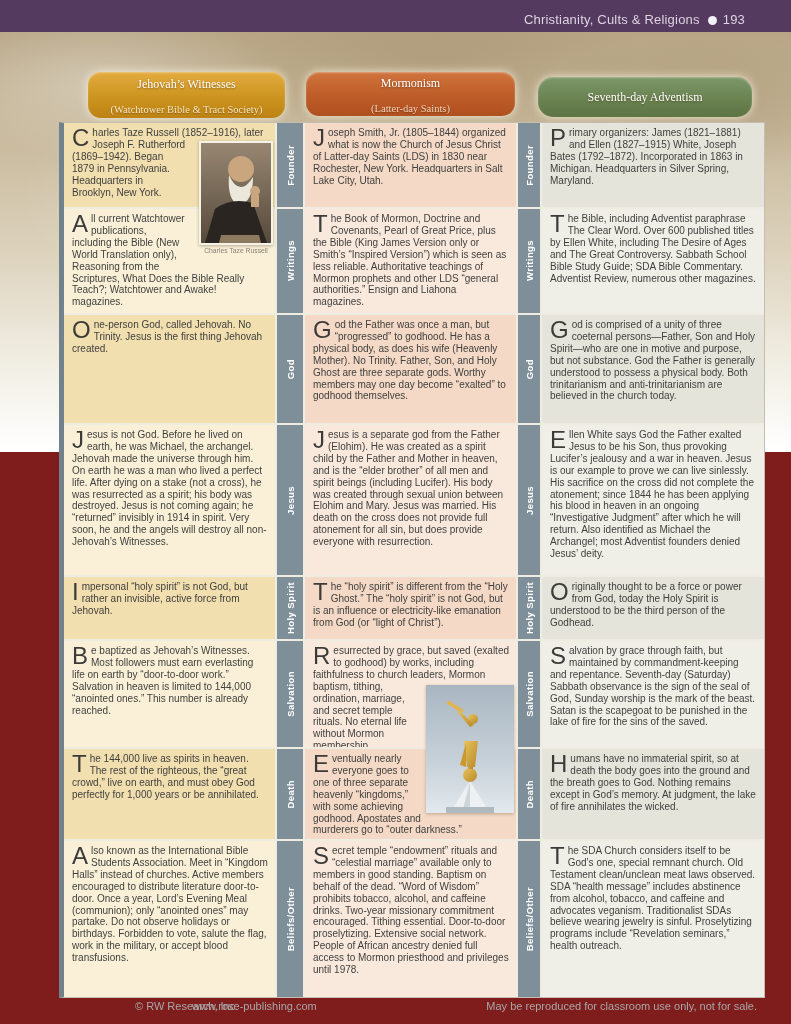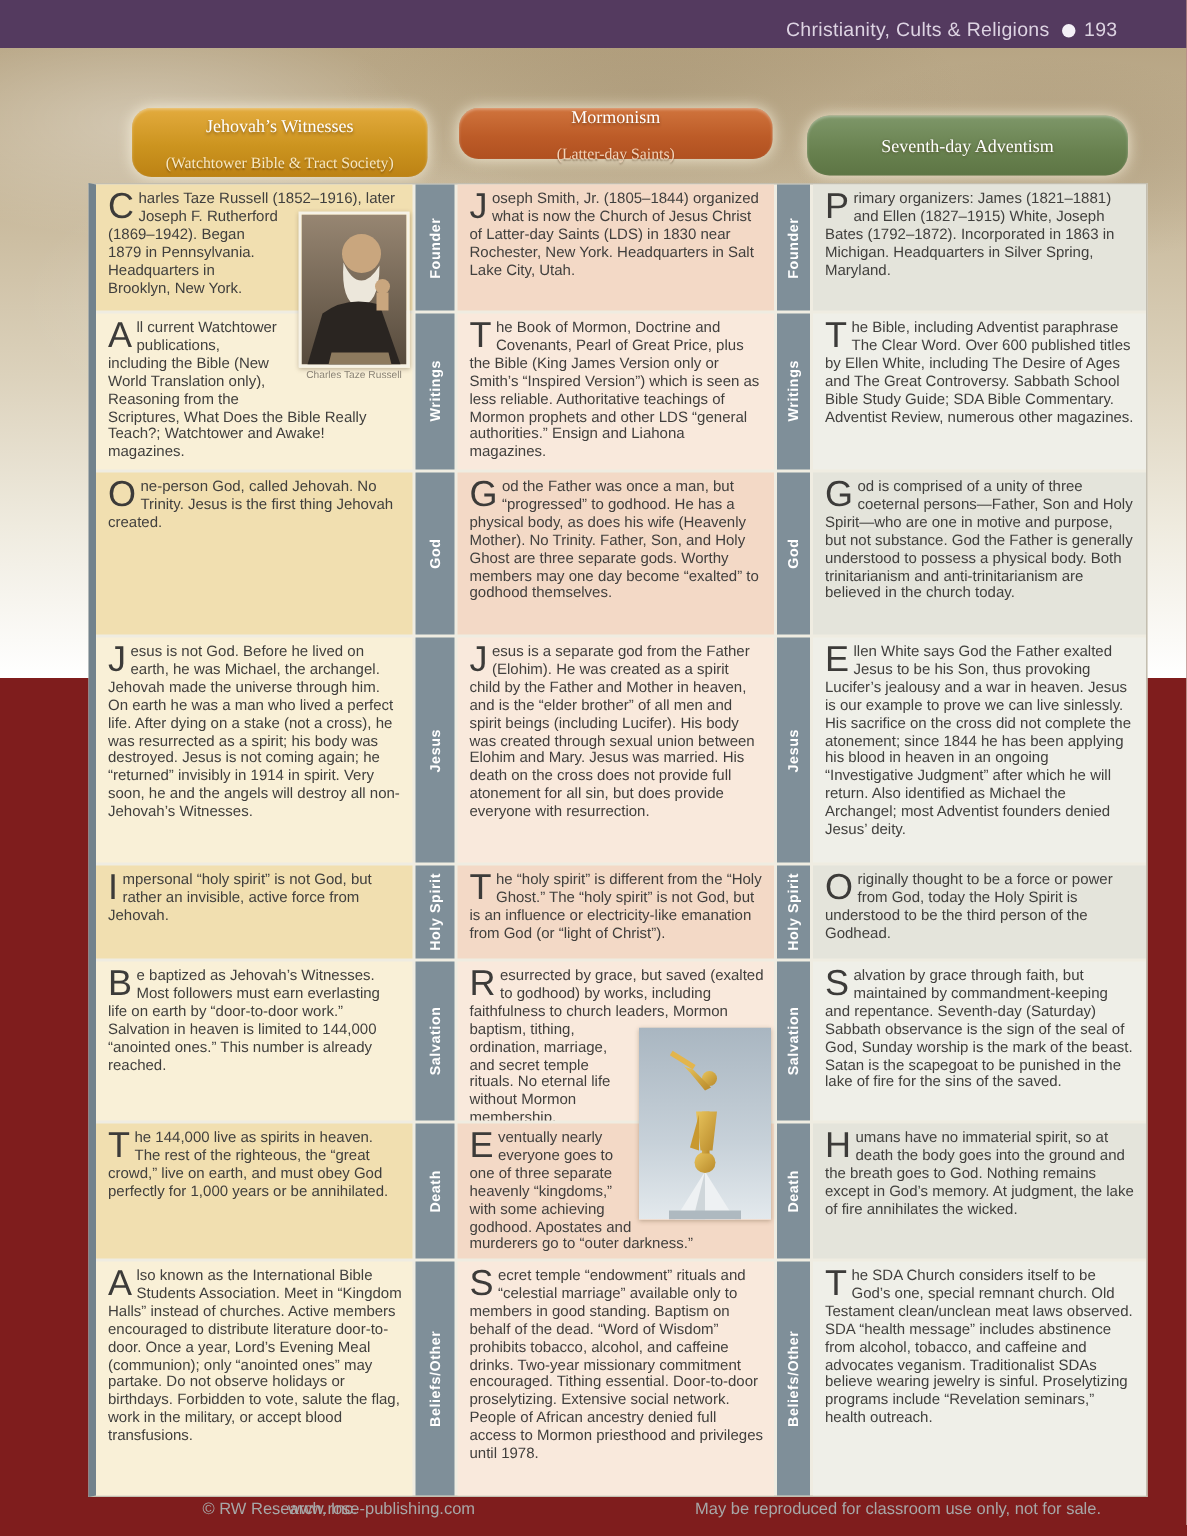--- a/index.html
+++ b/index.html
@@ -21,21 +21,21 @@
       linear-gradient(180deg,#b7a584 0%,#c9ba9d 26%,#dcd2bc 52%,#efebdf 76%,#ffffff 100%);}
 
   
   .colhead{position:absolute;border-radius:13px;display:flex;flex-direction:column;align-items:center;justify-content:center;
     color:#fff;font-family:"Liberation Serif",serif;text-align:center;
     box-shadow:0 0 10px rgba(255,250,230,.8), inset 0 1px 2px rgba(255,255,255,.35);}
   .colhead .ch-title{font-size:12px;font-weight:normal;line-height:18px;text-shadow:0 1px 2px rgba(60,30,0,.45);}
   .colhead .ch-sub{font-size:10.5px;line-height:12px;margin-top:11px;text-shadow:0 1px 1px rgba(60,30,0,.4);}
   .ch-jw{left:88px;top:72px;width:197px;height:46px;background:linear-gradient(180deg,#e3ab3e 0%,#cc941f 55%,#bc8214 100%);}
   .ch-jw .ch-sub{color:#f6e7c2;}
-  .ch-m{left:306px;top:72px;width:209px;height:34px;background:linear-gradient(180deg,#d0743d 0%,#bd5c28 55%,#b05020 100%);}
+  .ch-m{left:306px;top:72px;width:209px;height:44px;background:linear-gradient(180deg,#d0743d 0%,#bd5c28 55%,#b05020 100%);}
   .ch-m .ch-sub{color:#f2d3ba;text-align:center;}
   .ch-s{left:538px;top:77px;width:214px;height:40px;background:linear-gradient(180deg,#7e9769 0%,#68814f 60%,#5d7544 100%);border-radius:15px;}
 
   
   .ctable{position:absolute;left:59px;top:122px;width:700px;background:#efece1;
     border-left:5px solid #72828c;border-right:1px solid #c3beb0;border-top:1px solid #c3beb0;border-bottom:1px solid #c3beb0;
     display:grid;grid-template-columns:211px 26px 211px 22px 222px;
     grid-template-rows:84px 104px 108px 150px 62px 106px 90px 156px;gap:2px;}
   .cell{overflow:hidden;padding:4px 7px 3px 8px;box-sizing:border-box;position:relative;}
   .celltext{margin:0;font-size:10px;line-height:11.9px;color:#403f3d;}
@@ -57,21 +57,21 @@
   .photo-russell{position:absolute;left:135px;top:18px;width:74px;z-index:3;}
   .photo-russell svg{display:block;border:2px solid #f6f2e6;box-shadow:0 1px 3px rgba(90,70,40,.4);}
   .photo-caption{font-size:6.8px;color:#8a8376;text-align:center;margin-top:2px;}
   .photo-moroni{position:absolute;left:362px;top:562px;width:88px;height:128px;z-index:3;}
   .photo-moroni svg{display:block;box-shadow:0 1px 3px rgba(90,70,40,.35);}
 
   
   .pagefoot{position:absolute;left:0;top:1000px;width:791px;height:14px;font-size:11px;color:#a7a7a7;}
   .f-copy{position:absolute;left:135px;}
   .f-web{position:absolute;left:192px;}
-  .f-note{position:absolute;right:57px;}
+  .f-note{position:absolute;right:34px;}
 </style>
 </head>
 <body>
 
 <div class="page">
 
   <header class="topbar">
     <span class="bartext"><span>Christianity, Cults &amp; Religions</span><span class="dot"></span><span>193</span></span>
   </header>
 

